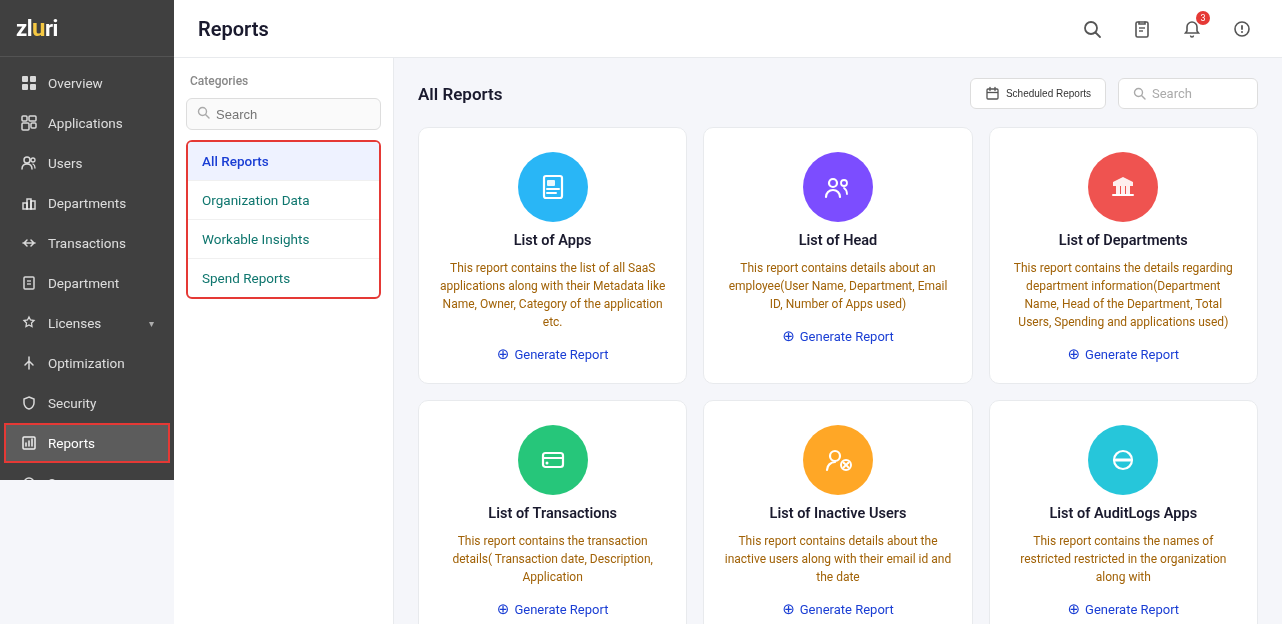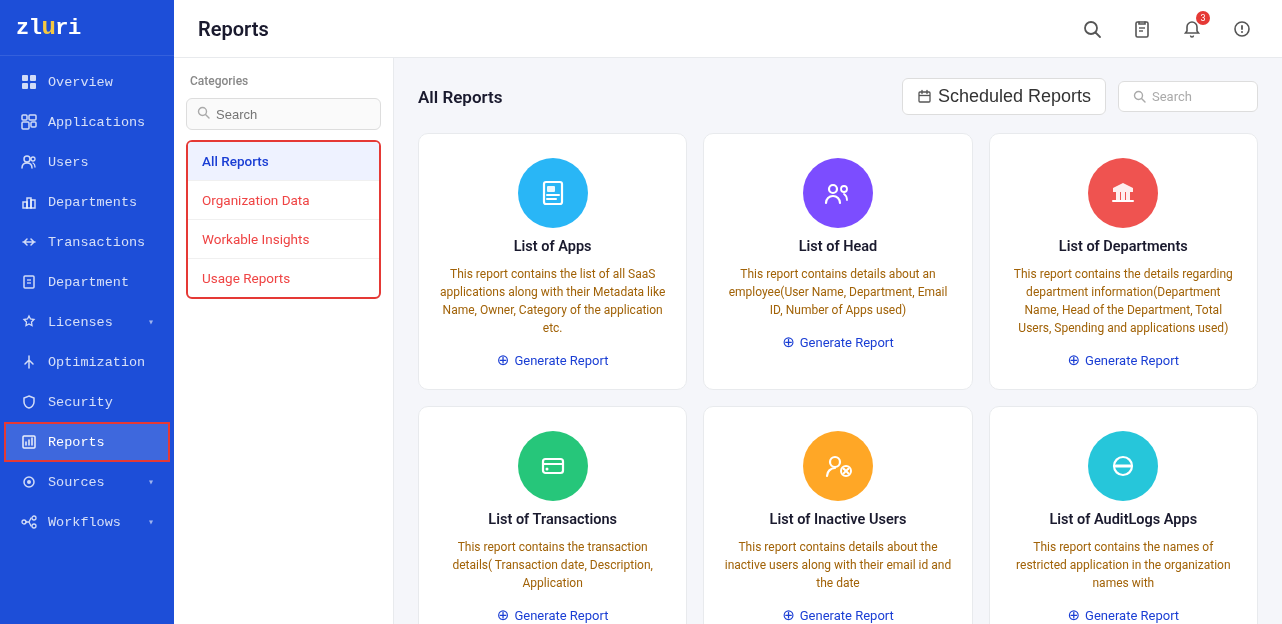--- a/index.html
+++ b/index.html
@@ -1,27 +1,26 @@
 <!DOCTYPE html>
 <html><head>
   <meta charset="utf-8">
   <style>
     * { box-sizing: border-box; margin: 0; padding: 0; }
     body { font-family: -apple-system, BlinkMacSystemFont, 'Segoe UI', Roboto, sans-serif; display: flex; height: 624px; overflow: hidden; background: #f5f6fa; }
 
     
     .sidebar {
       width: 174px;
-      background: #1d4ed8;
+      background: #404040;
       display: flex;
       flex-direction: column;
       flex-shrink: 0;
-      height: 624px;
+      height: 480px;
       overflow: hidden;
-      font-family: Liberation Mono, monospace;
     }
     .sidebar-logo {
       padding: 14px 16px;
       display: flex;
       align-items: center;
       border-bottom: 1px solid rgba(255,255,255,0.1);
     }
     .logo-text {
       color: #fff;
       font-size: 22px;
@@ -167,21 +166,21 @@
 
     
     .category-list {
       border: 2px solid #e53935;
       border-radius: 6px;
       overflow: hidden;
     }
     .category-item {
       padding: 11px 14px;
       font-size: 13.5px;
-      color: #ef4444;
+      color: #0f766e;
       cursor: pointer;
       border-bottom: 1px solid #f0f0f0;
     }
     .category-item:last-child { border-bottom: none; }
     .category-item.active { background: #eef2ff; color: #1a3ed4; font-weight: 500; }
 
     
     .right-panel {
       flex: 1;
       overflow-y: auto;
@@ -208,21 +207,21 @@
       gap: 12px;
     }
     .scheduled-btn {
       display: flex;
       align-items: center;
       gap: 6px;
       border: 1px solid #ddd;
       border-radius: 6px;
       padding: 7px 14px;
       background: #fff;
-      font-size: 18px;
+      font-size: 10px;
       color: #333;
       cursor: pointer;
     }
     .search-reports {
       display: flex;
       align-items: center;
       gap: 6px;
       border: 1px solid #ddd;
       border-radius: 6px;
       padding: 7px 14px;
@@ -480,21 +479,21 @@
               <circle cx="5.5" cy="5.5" r="4" stroke="#aaa" stroke-width="1.4"></circle>
               <line x1="8.5" y1="8.5" x2="12" y2="12" stroke="#aaa" stroke-width="1.4" stroke-linecap="round"></line>
             </svg>
         </span>
         <input type="text" placeholder="Search" style="">
       </div>
       <div class="category-list">
         <div class="category-item active">All Reports</div>
         <div class="category-item">Organization Data</div>
         <div class="category-item">Workable Insights</div>
-        <div class="category-item">Usage Reports</div>
+        <div class="category-item">Spend Reports</div>
       </div>
     </div>
 
     <div class="right-panel">
       <div class="reports-header">
         <h2 class="all-reports-title">All Reports</h2>
         <div class="reports-actions">
           <button class="scheduled-btn">
             <svg width="15" height="15" viewBox="0 0 15 15" fill="none">
                 <rect x="2" y="3" width="11" height="10" rx="1" stroke="#555" stroke-width="1.3"></rect>
@@ -603,21 +602,21 @@
         </div>
 
         <div class="report-card">
           <div class="card-icon-circle ic-teal">
             <svg width="34" height="34" viewBox="0 0 34 34" fill="none">
                 <circle cx="17" cy="17" r="9" stroke="white" stroke-width="2.2"></circle>
                 <line x1="10" y1="17" x2="24" y2="17" stroke="white" stroke-width="3" stroke-linecap="round"></line>
               </svg>
           </div>
           <div class="card-title">List of AuditLogs Apps</div>
-          <div class="card-desc">This report contains the names of restricted application in the organization names with</div>
+          <div class="card-desc">This report contains the names of restricted restricted in the organization along with</div>
           <div class="generate-btn">
             <span class="generate-icon">⊕</span>
             <span>Generate Report</span>
           </div>
         </div>
 
       </div>
     </div>
 
   </div>

